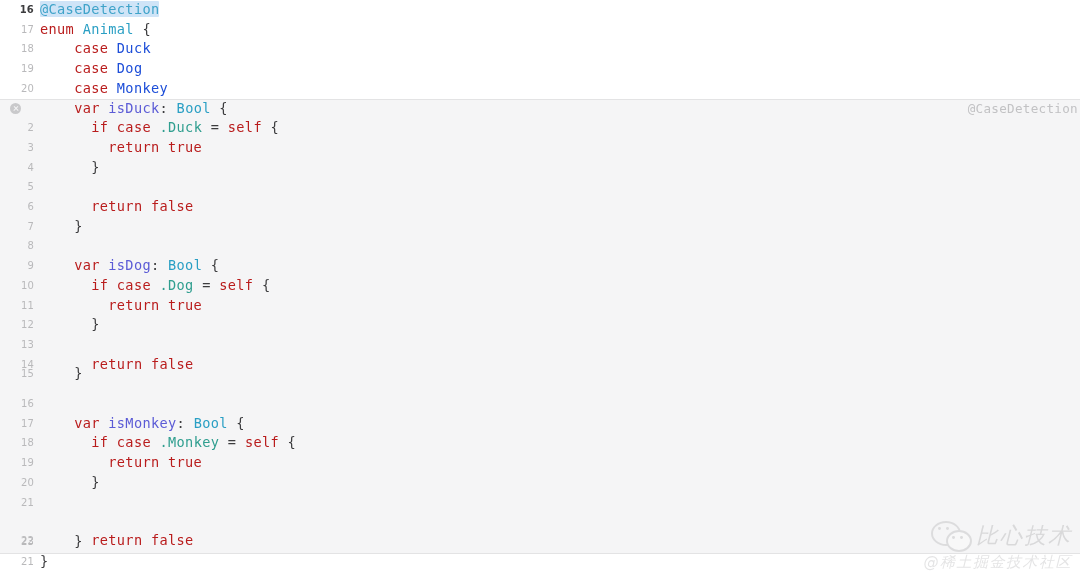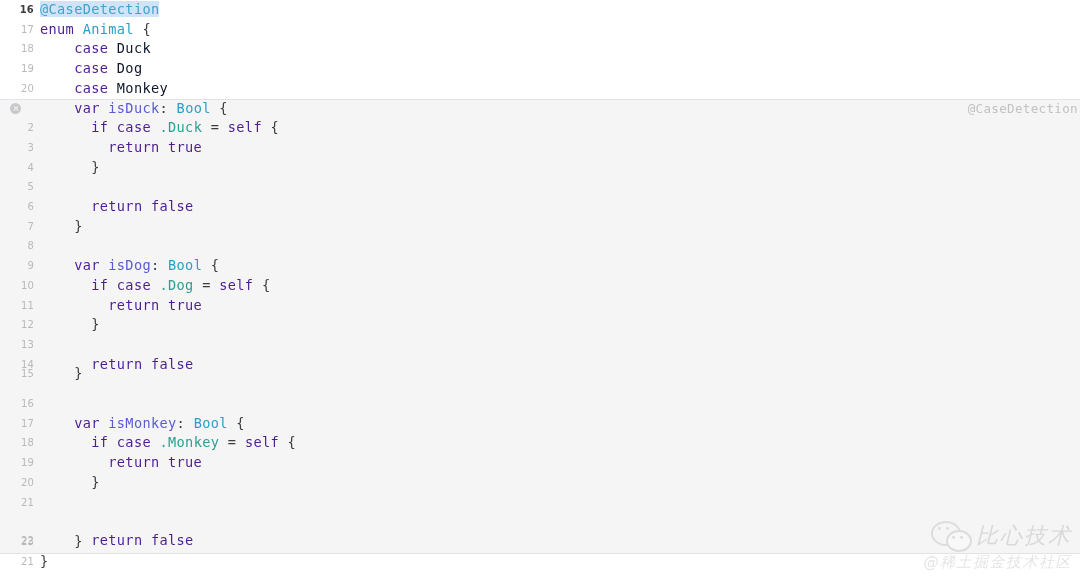--- a/index.html
+++ b/index.html
@@ -32,24 +32,24 @@
     font-family:"DejaVu Sans","Liberation Sans",sans-serif;
     letter-spacing:.2px;
   }
   .gutter.current{color:#3c3c3e;font-weight:bold;}
   .code{
     position:absolute;left:40px;top:0;height:19.7px;
     color:#3c3c3e;letter-spacing:.35px;
   }
 
   
-  .kw     {color:#4c1d95;}
+  .kw     {color:#b91c1c;}
   .type   {color:#2a9fc4;}
   .ident  {color:#5b5bd6;}
-  .enumc  {color:#0f172a;}
+  .enumc  {color:#1d4ed8;}
   .cased  {color:#2f9e8f;}
   .plain  {color:#3c3c3e;}
   .attr   {color:#3fa3c9;}
   .sel    {background:#cfe4f7;border-radius:1px;}
 
   
   .errmark{
     position:absolute;left:10px;top:4.3px;
     width:11px;height:11px;border-radius:50%;
     background:#c9c9cb;

